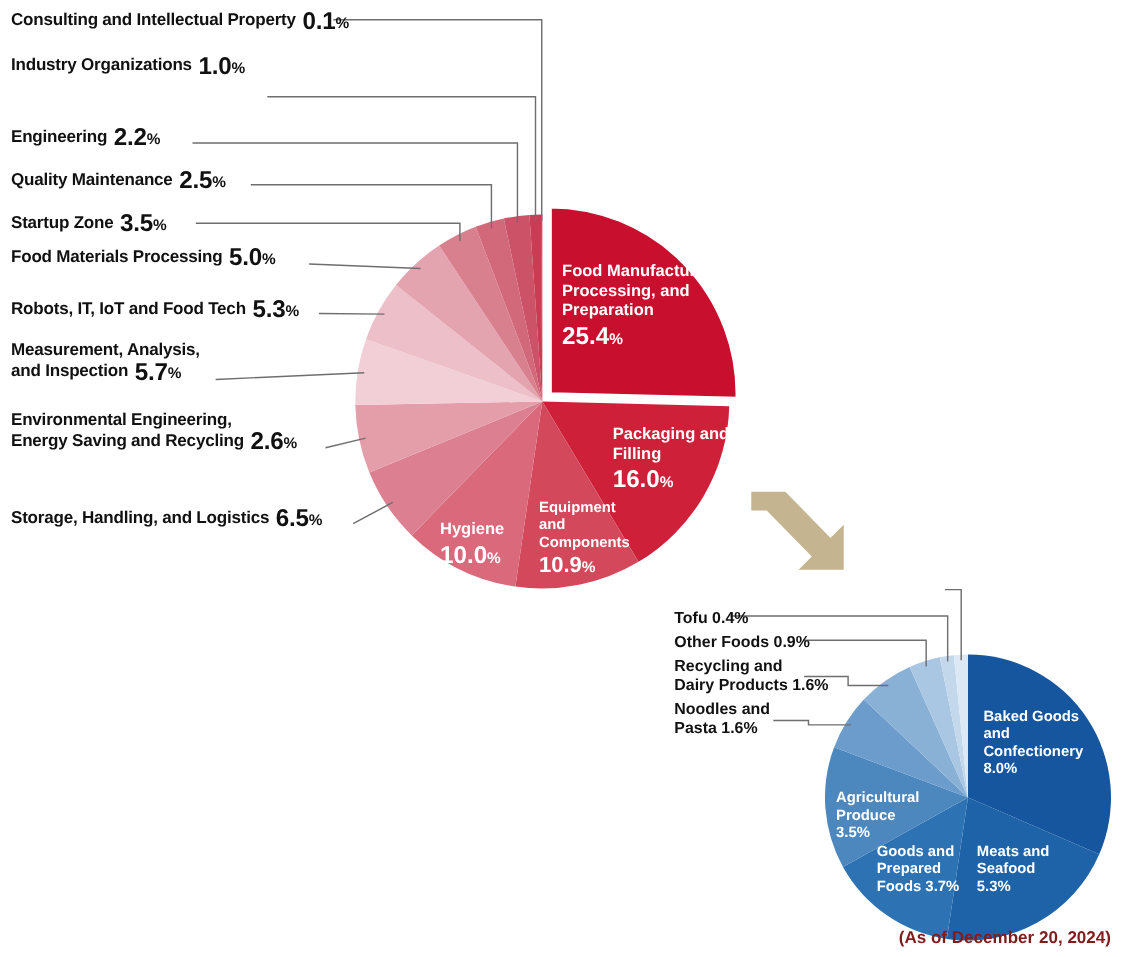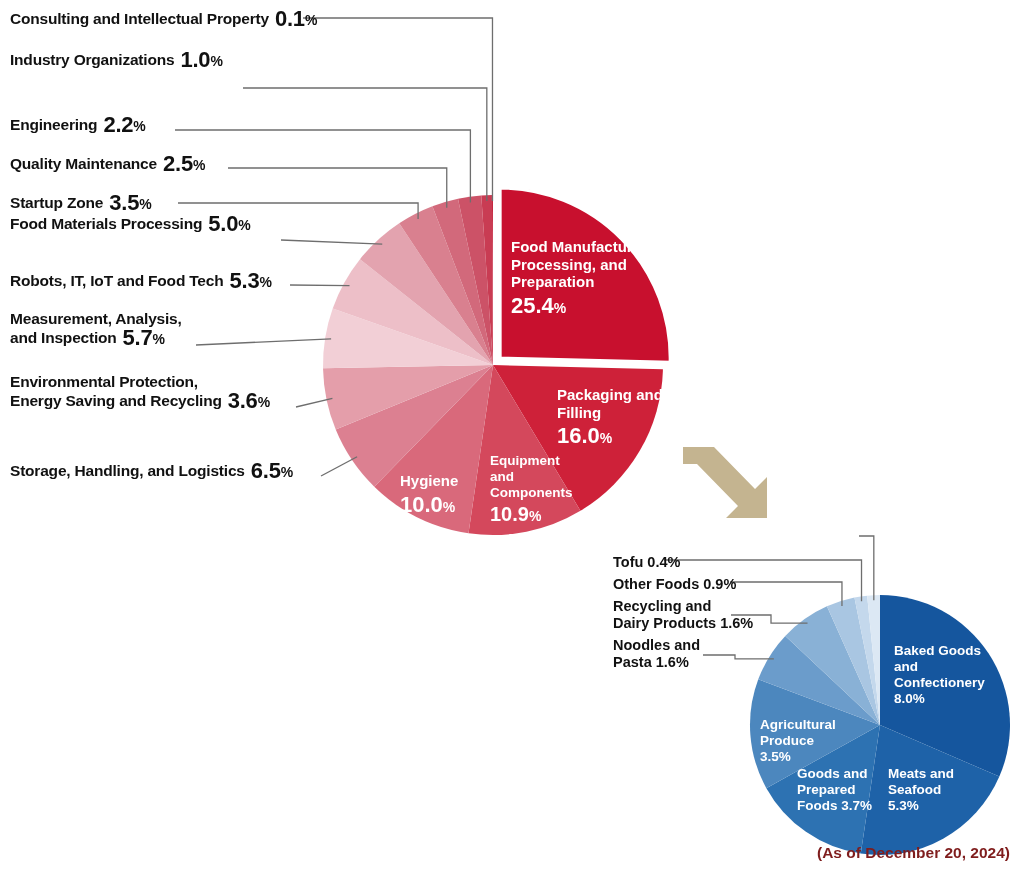--- a/index.html
+++ b/index.html
@@ -130,21 +130,21 @@
   </div>
 
   <div class="lbl" style="left:10px;top:193px;">
     <div class="lblrow">
       <span class="nm">Startup Zone</span>
       <span class="pc">3.5</span>
         <span class="pcs">%</span>
     </div>
   </div>
 
-  <div class="lbl" style="left:10px;top:214px;">
+  <div class="lbl" style="left:10px;top:224px;">
     <div class="lblrow">
       <span class="nm">Food Materials Processing</span>
       <span class="pc">5.0</span>
         <span class="pcs">%</span>
     </div>
   </div>
 
   <div class="lbl" style="left:10px;top:271px;">
     <div class="lblrow">
       <span class="nm">Robots, IT, IoT and Food Tech</span>
@@ -156,24 +156,24 @@
   <div class="lbl" style="left:10px;top:309px;">
     <div class="nm">Measurement, Analysis,</div>
     <div class="lblrow">
       <span class="nm">and Inspection</span>
       <span class="pc">5.7</span>
         <span class="pcs">%</span>
     </div>
   </div>
 
   <div class="lbl" style="left:10px;top:372px;">
-    <div class="nm">Environmental Protection,</div>
+    <div class="nm">Environmental Engineering,</div>
     <div class="lblrow">
       <span class="nm">Energy Saving and Recycling</span>
-      <span class="pc">3.6</span>
+      <span class="pc">2.6</span>
         <span class="pcs">%</span>
     </div>
   </div>
 
   <div class="lbl" style="left:10px;top:461px;">
     <div class="lblrow">
       <span class="nm">Storage, Handling, and Logistics</span>
       <span class="pc">6.5</span>
         <span class="pcs">%</span>
     </div>

